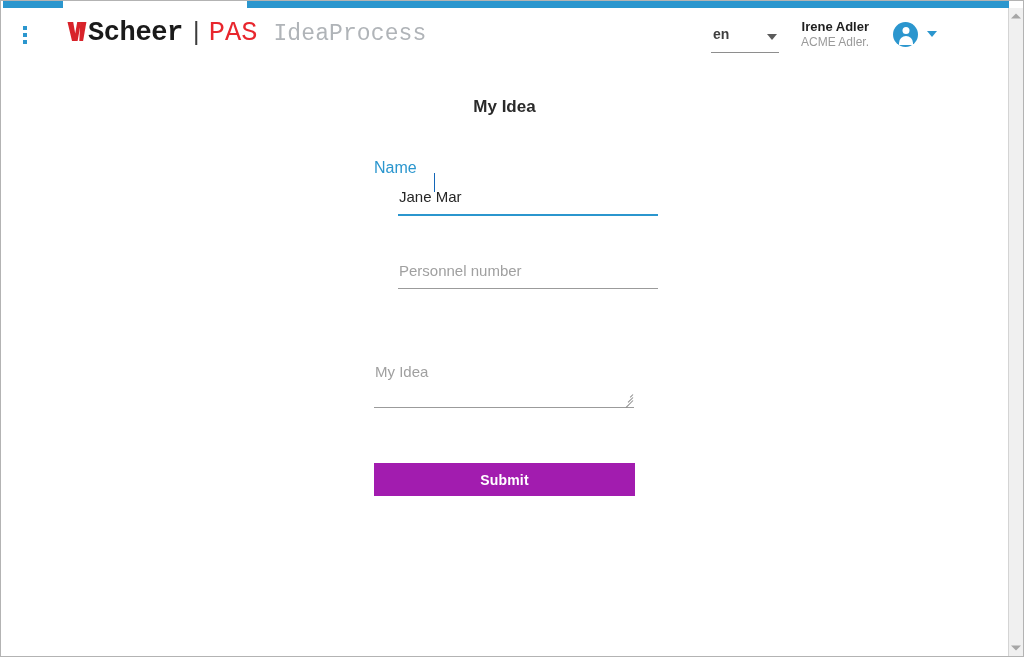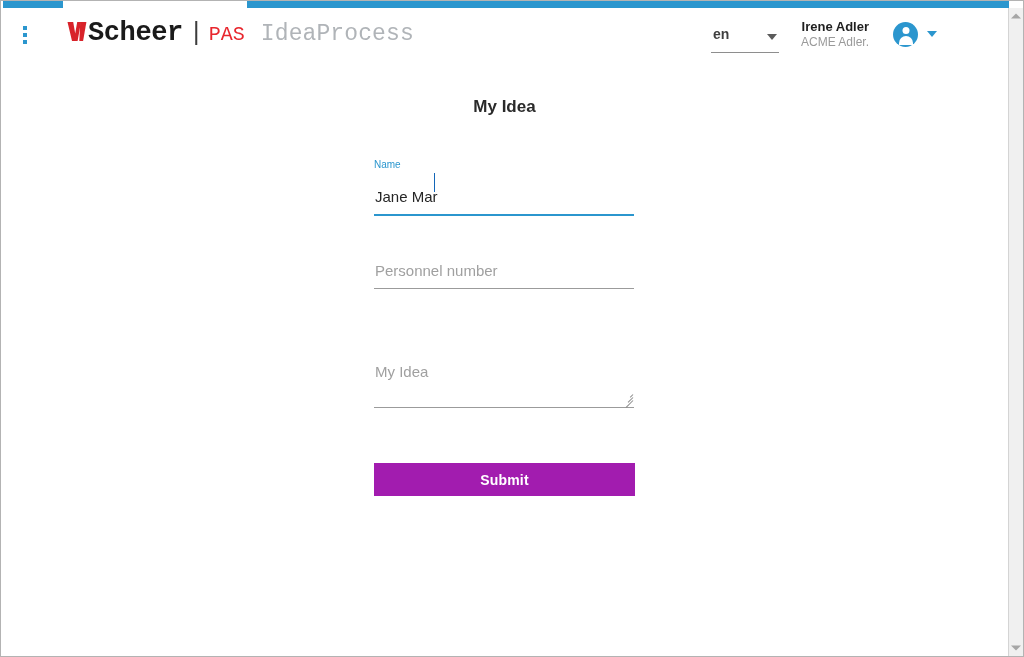--- a/index.html
+++ b/index.html
@@ -111,21 +111,21 @@
     line-height: 1;
   }
   #brand-sep {
     font-size: 25px;
     color: #3c3c3c;
     font-weight: 300;
     margin: 0 5px 0 6px;
     line-height: 1;
   }
   #brand-pas {
-    font-size: 20px;
+    font-size: 27px;
     color: #e8262d;
     font-weight: 400;
     letter-spacing: 0px;
     line-height: 1;
     text-align: right;
   }
   #app-name {
     font-size: 23px;
     color: #b0b4b8;
     font-weight: 400;
@@ -243,40 +243,41 @@
     font-weight: bold;
     color: #2a2a2a;
   }
 
   .field {
     position: absolute;
     left: 373px;
     width: 260px;
   }
   .field-label-float {
-    font-size: 10px;
+    font-size: 16px;
     color: #2b96ce;
     line-height: 1;
-    margin-bottom: 21px;
+    margin-bottom: 15px;
     display: block;
   }
   .field-input {
     box-sizing: border-box;
     width: 260px;
     border: none;
     border-bottom: 1px solid #9b9b9b;
     outline: none;
     background: transparent;
     font-family: "Liberation Sans", sans-serif;
     font-size: 15px;
     color: #3a3a3a;
     padding: 0 0 12px 1px;
     line-height: 20px;
     height: 25px;
     display: block;
+    margin-left: 24px;
   }
   .field-input::placeholder {
     color: #a0a0a0;
     opacity: 1;
   }
   .field-input.focused {
     border-bottom: 2px solid #2b96ce;
     color: #262626;
   }
 

